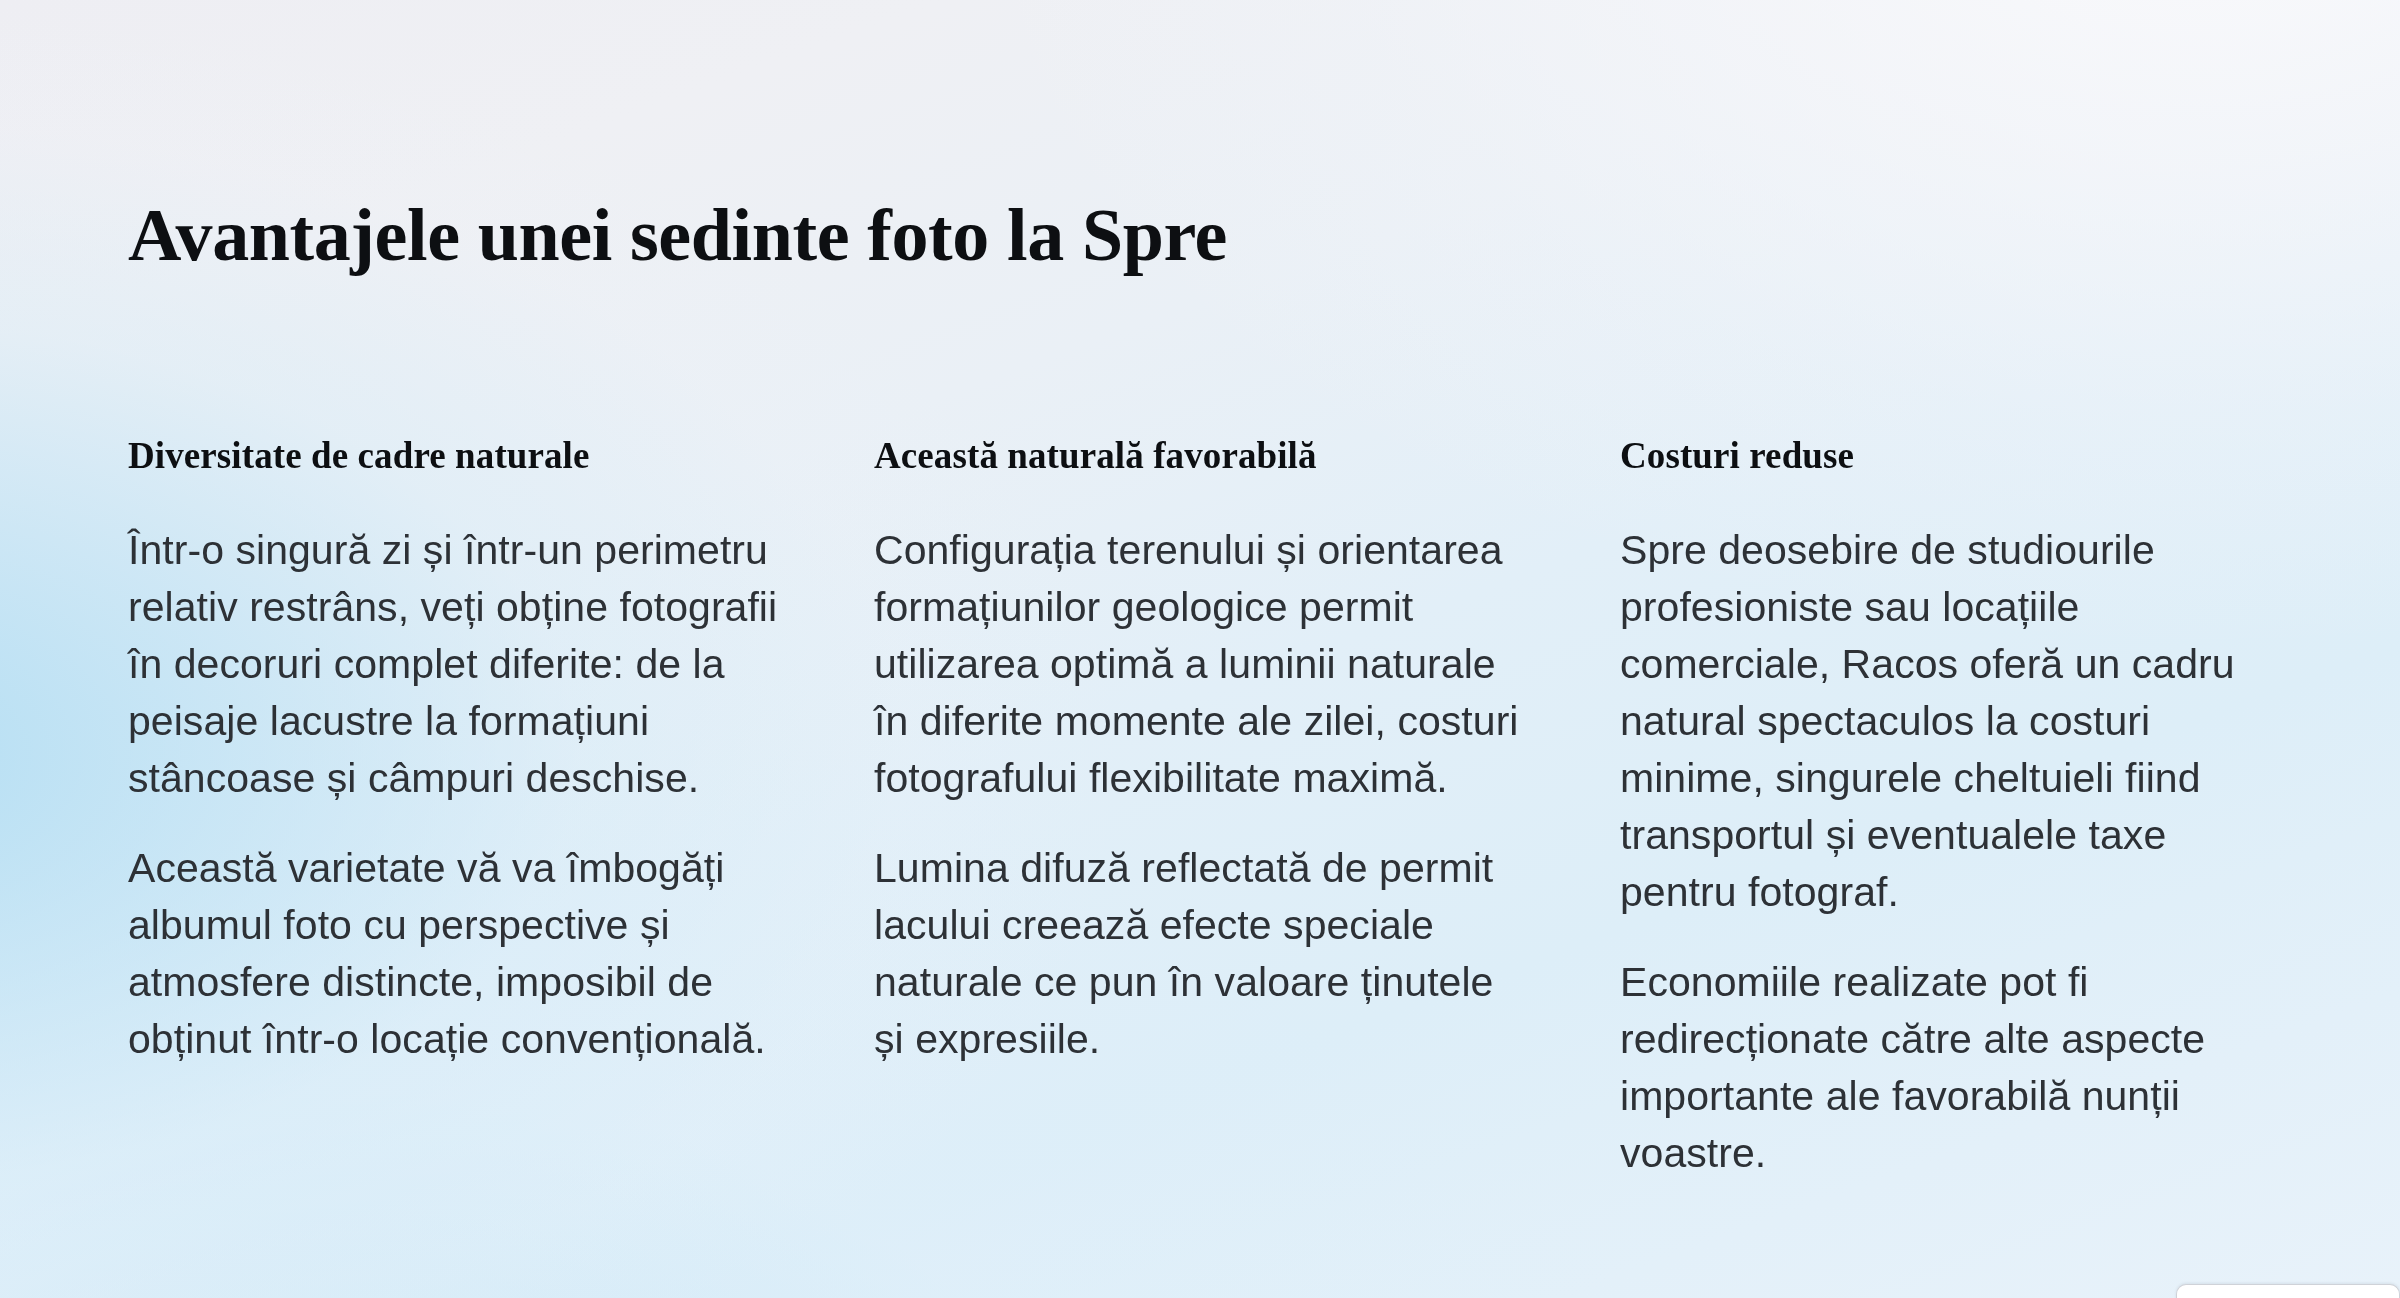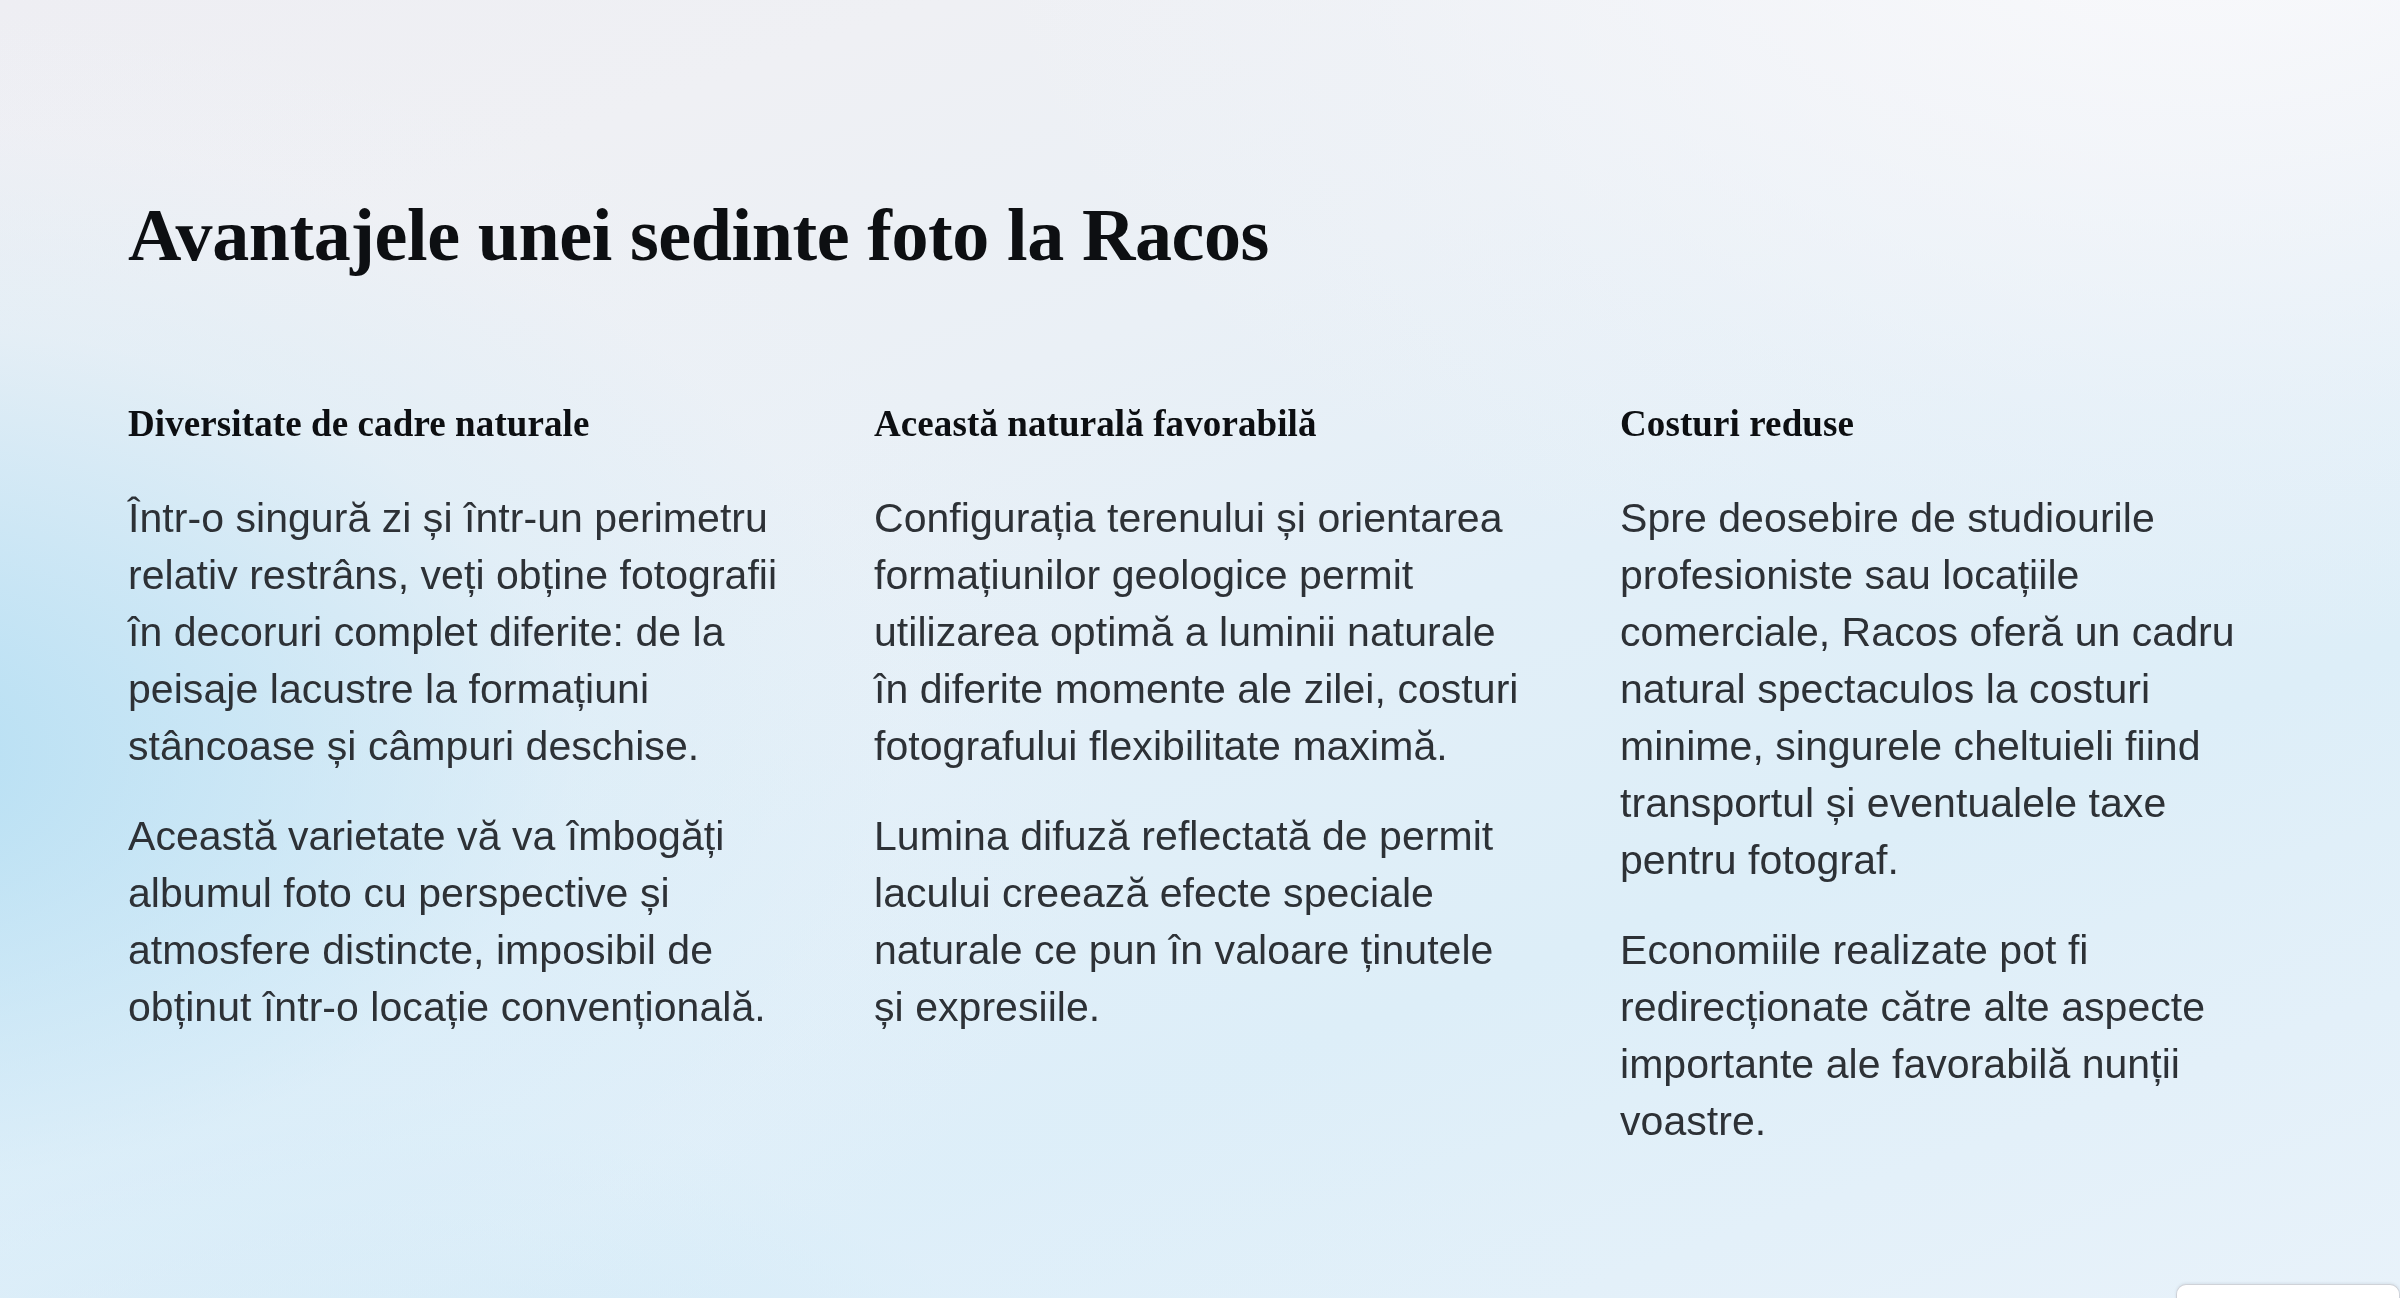--- a/index.html
+++ b/index.html
@@ -77,21 +77,21 @@
     font-size: 74px;
     line-height: 1.06;
     letter-spacing: -0.4px;
     color: #0d0f12;
     white-space: nowrap;
   }
 
   #columns {
     position: absolute;
     left: 128px;
-    top: 402px;
+    top: 434px;
     width: 2152px;
     display: flex;
     flex-direction: row;
     gap: 86px;
   }
 
   .column {
     width: 660px;
     flex: 0 0 660px;
   }
@@ -135,21 +135,21 @@
   }
 </style>
 </head>
 <body>
 
 <div id="bg-layer"></div>
 <div id="bg-haze"></div>
 
 <div id="content">
 
-  <h1 id="page-title">Avantajele unei sedinte foto la Racos</h1>
+  <h1 id="page-title">Avantajele unei sedinte foto la Spre</h1>
 
   <div id="columns">
 
     <div class="column">
       <h2 class="column-heading">Diversitate de cadre naturale</h2>
       <p class="column-paragraph">Într-o singură zi și într-un perimetru relativ restrâns, veți obține fotografii în decoruri complet diferite: de la peisaje lacustre la formațiuni stâncoase și câmpuri deschise.</p>
       <p class="column-paragraph">Această varietate vă va îmbogăți albumul foto cu perspective și atmosfere distincte, imposibil de obținut într-o locație convențională.</p>
     </div>
 
     <div class="column">

